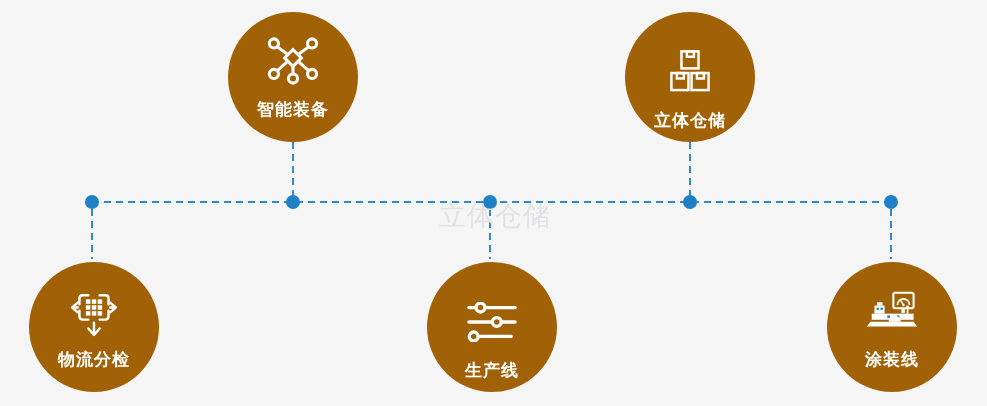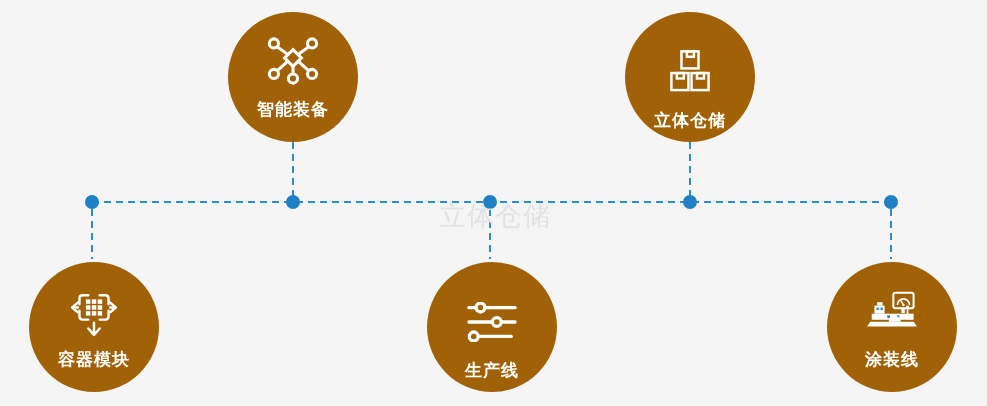--- a/index.html
+++ b/index.html
@@ -142,21 +142,21 @@
           <rect x="36.6" y="19" width="5.5" height="5.5"></rect>
           <rect x="22" y="26.3" width="5.5" height="5.5"></rect>
           <rect x="29.3" y="26.3" width="5.5" height="5.5"></rect>
           <rect x="36.6" y="26.3" width="5.5" height="5.5"></rect>
           <rect x="22" y="33.6" width="5.5" height="5.5"></rect>
           <rect x="29.3" y="33.6" width="5.5" height="5.5"></rect>
           <rect x="36.6" y="33.6" width="5.5" height="5.5"></rect>
         </g>
       </svg>
     </span>
-    <span class="label">容器模块</span>
+    <span class="label">物流分检</span>
   </div>
 
   <div class="node n4">
     <span class="icon">
       <svg width="50" height="40" viewBox="0 0 52 40" fill="none" stroke="#ffffff" stroke-width="3.4" stroke-linecap="round" xmlns="http://www.w3.org/2000/svg">
         <line x1="2" y1="5" x2="9" y2="5"></line>
         <circle cx="14" cy="5" r="4.6"></circle>
         <line x1="19" y1="5" x2="50" y2="5"></line>
         <line x1="2" y1="20" x2="26" y2="20"></line>
         <circle cx="31" cy="20" r="4.6"></circle>

